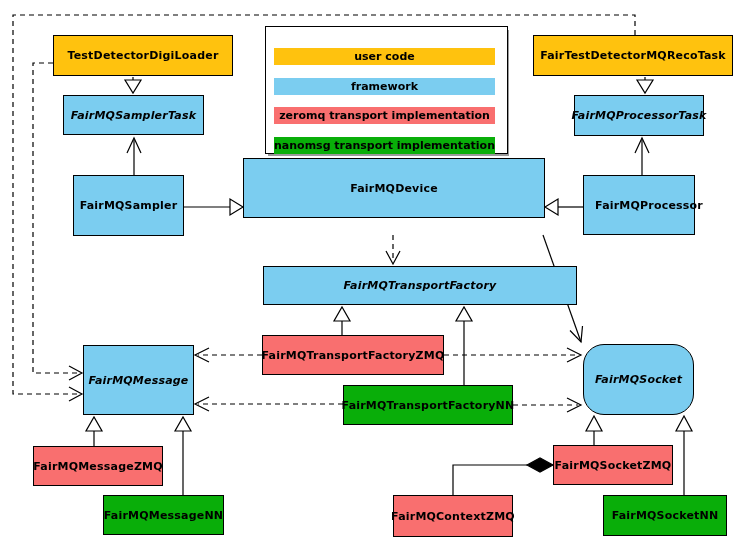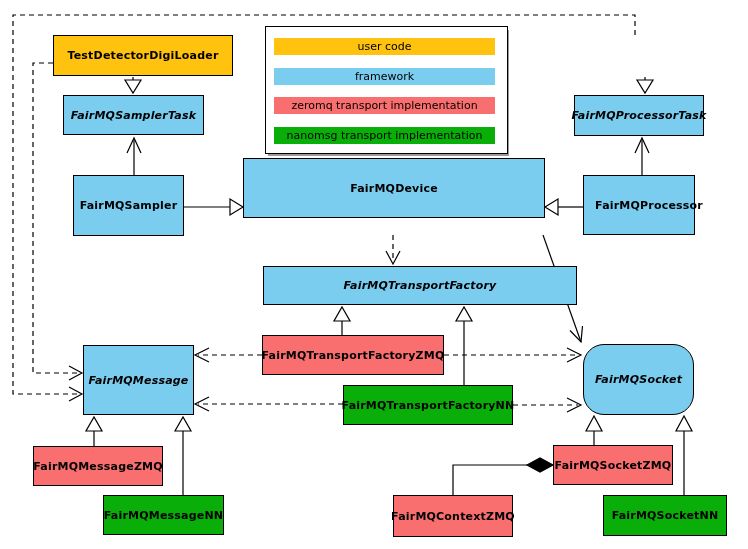--- a/index.html
+++ b/index.html
@@ -15,21 +15,21 @@
   .node.abstract{font-style:italic;}
   #edges{position:absolute;left:0;top:0;width:748px;height:549px;}
   .legend{
     position:absolute;left:265px;top:26px;width:243px;height:128px;
     background:#fff;border:1px solid #000;box-sizing:border-box;
     box-shadow:2px 3px 0 -1px #9a9a9a;
   }
   .legend-bar{
     position:absolute;left:8px;width:221px;height:17px;
     display:flex;align-items:center;justify-content:center;
-    font-size:11px;font-weight:normal;color:#000;white-space:nowrap;
+    font-size:11px;font-weight:bold;color:#000;white-space:nowrap;margin-top:10px;
   }
 </style>
 </head>
 <body>
 
 <div id="canvas">
 
   <svg id="edges" width="748" height="549" viewBox="0 0 748 549" fill="none" stroke="#000" stroke-width="1.2">
 
     <g>
@@ -140,20 +140,21 @@
 
   <div class="legend">
     <div class="legend-bar" style="top: 11px; background-color: rgb(255, 194, 14);">user code</div>
     <div class="legend-bar" style="top: 41px; background-color: rgb(123, 205, 240);">framework</div>
     <div class="legend-bar" style="top: 70px; background-color: rgb(249, 111, 111);">zeromq transport implementation</div>
     <div class="legend-bar" style="top: 100px; background-color: rgb(9, 174, 9);">nanomsg transport implementation</div>
   </div>
 
   <div class="node" style="left: 53px; top: 35px; width: 180px; height: 41px; background-color: rgb(255, 194, 14);">TestDetectorDigiLoader</div>
 
+  <div class="node" style="left: 533px; top: 35px; width: 200px; height: 41px; background-color: rgb(255, 194, 14);">FairTestDetectorMQRecoTask</div>
 
   <div class="node abstract" style="left: 63px; top: 95px; width: 141px; height: 40px; background-color: rgb(123, 205, 240);">FairMQSamplerTask</div>
 
   <div class="node abstract" style="left: 574px; top: 95px; width: 130px; height: 41px; background-color: rgb(123, 205, 240);">FairMQProcessorTask</div>
 
   <div class="node" style="left: 73px; top: 175px; width: 111px; height: 61px; background-color: rgb(123, 205, 240);">FairMQSampler</div>
 
   <div class="node" style="left: 243px; top: 158px; width: 302px; height: 60px; background-color: rgb(123, 205, 240);">FairMQDevice</div>
 
   <div class="node" style="left: 583px; top: 175px; width: 112px; height: 60px; background-color: rgb(123, 205, 240); padding-left: 20px;">FairMQProcessor</div>

